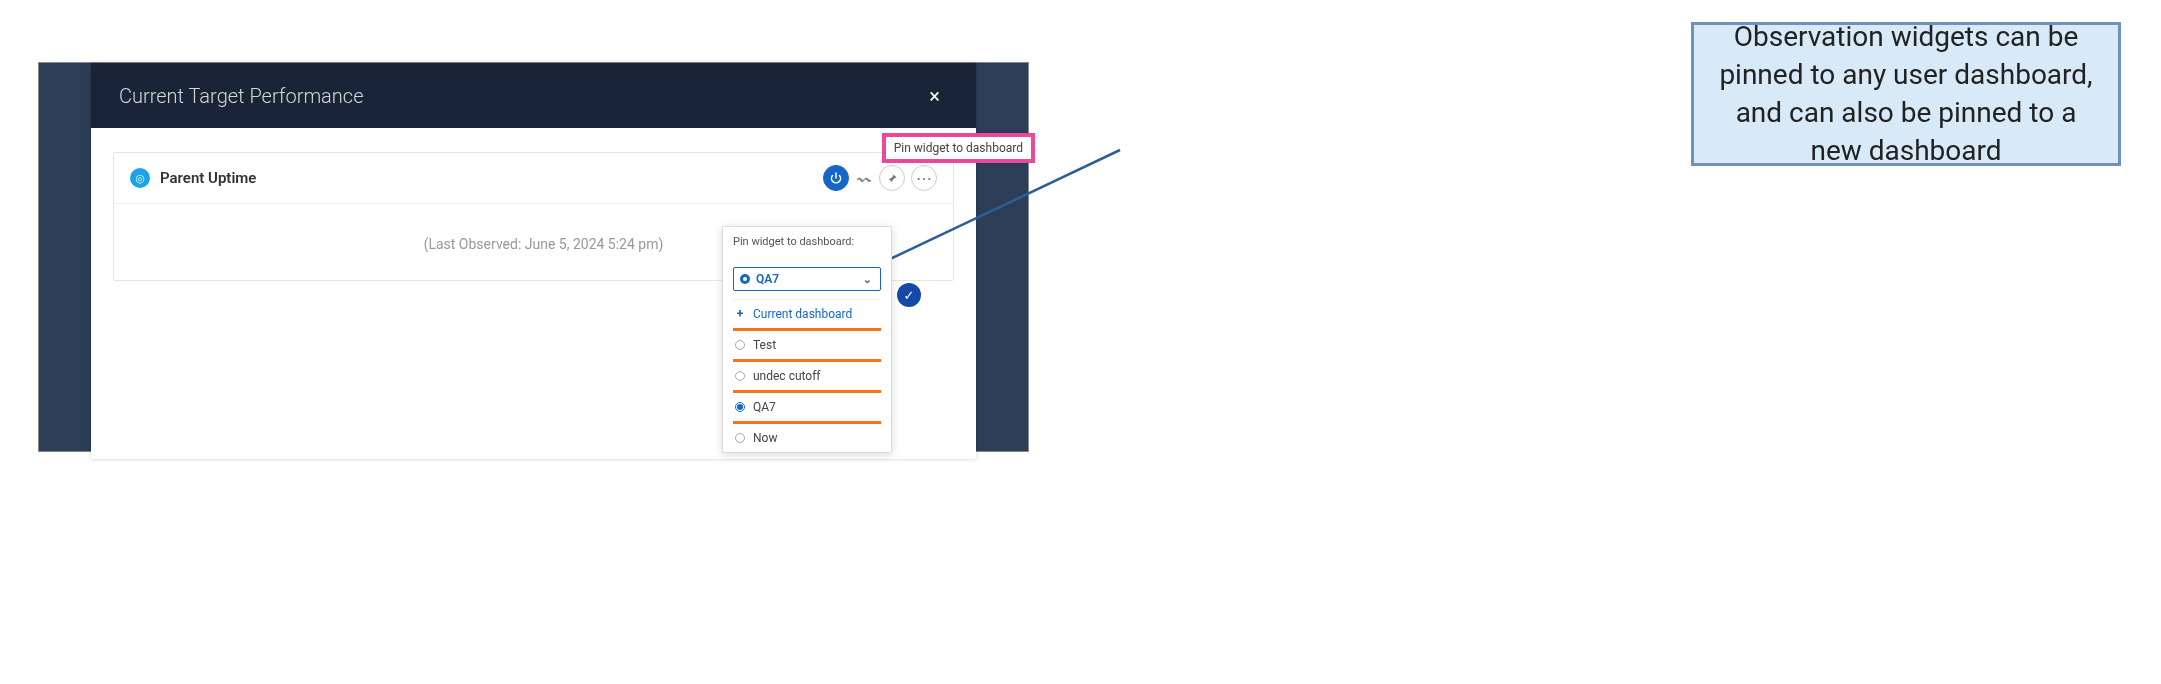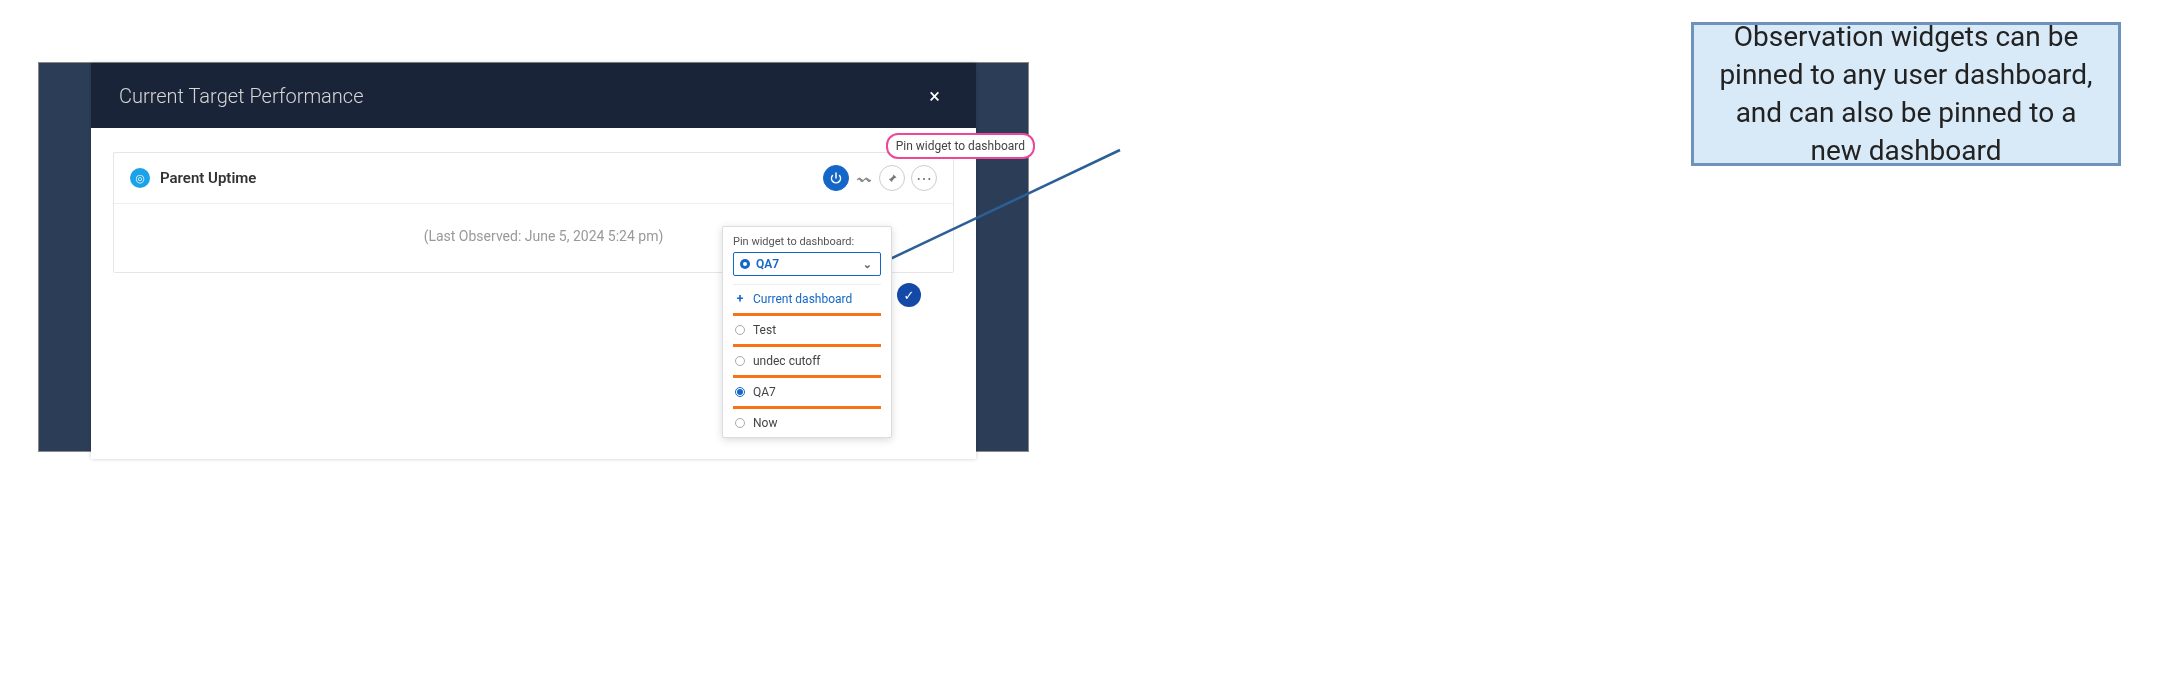--- a/index.html
+++ b/index.html
@@ -88,26 +88,26 @@
   .wave-icon {
     font-size: 14px;
     color: #888;
     padding: 0 2px;
   }
   .tooltip-box {
     position: absolute;
     top: -32px;
     right: -98px;
     background: #fff;
-    border: 2px solid #ec4899;
+    border: 4px solid #ec4899;
     padding: 4px 8px;
     font-size: 12px;
     color: #444;
     white-space: nowrap;
-    border-radius: 12px;
+    border-radius: 0;
   }
 
   
   .chart-area {
     padding: 20px 80px 28px 100px;
     text-align: center;
   }
   .timeline-border {
     border: 1px solid #ddd;
     padding: 10px 18px 12px 18px;
@@ -164,38 +164,38 @@
 
   .status-line {
     color: #e7b800;
     font-weight: 600;
     font-size: 20px;
     margin-top: 18px;
   }
   .observed-line {
     color: #999;
     font-size: 14px;
-    margin-top: 4px;
+    margin-top: 12px;
   }
 
   
   .pin-panel {
     position: absolute;
     top: 226px;
     left: 722px;
     width: 170px;
     background: #fff;
     border: 1px solid #dcdcdc;
     border-radius: 2px;
     box-shadow: 0 2px 8px rgba(0,0,0,0.15);
     padding: 8px 10px 0 10px;
     font-size: 12px;
     z-index: 10;
   }
-  .pin-panel-label { color: #555; font-size: 11px; margin-bottom: 4px; }
+  .pin-panel-label { color: #555; font-size: 11px; margin-bottom: 19px; }
   .pin-select {
     border: 1px solid #1467c8;
     border-radius: 2px;
     padding: 4px 6px;
     display: flex;
     align-items: center;
     gap: 6px;
     color: #1467c8;
     font-weight: 600;
     position: relative;

